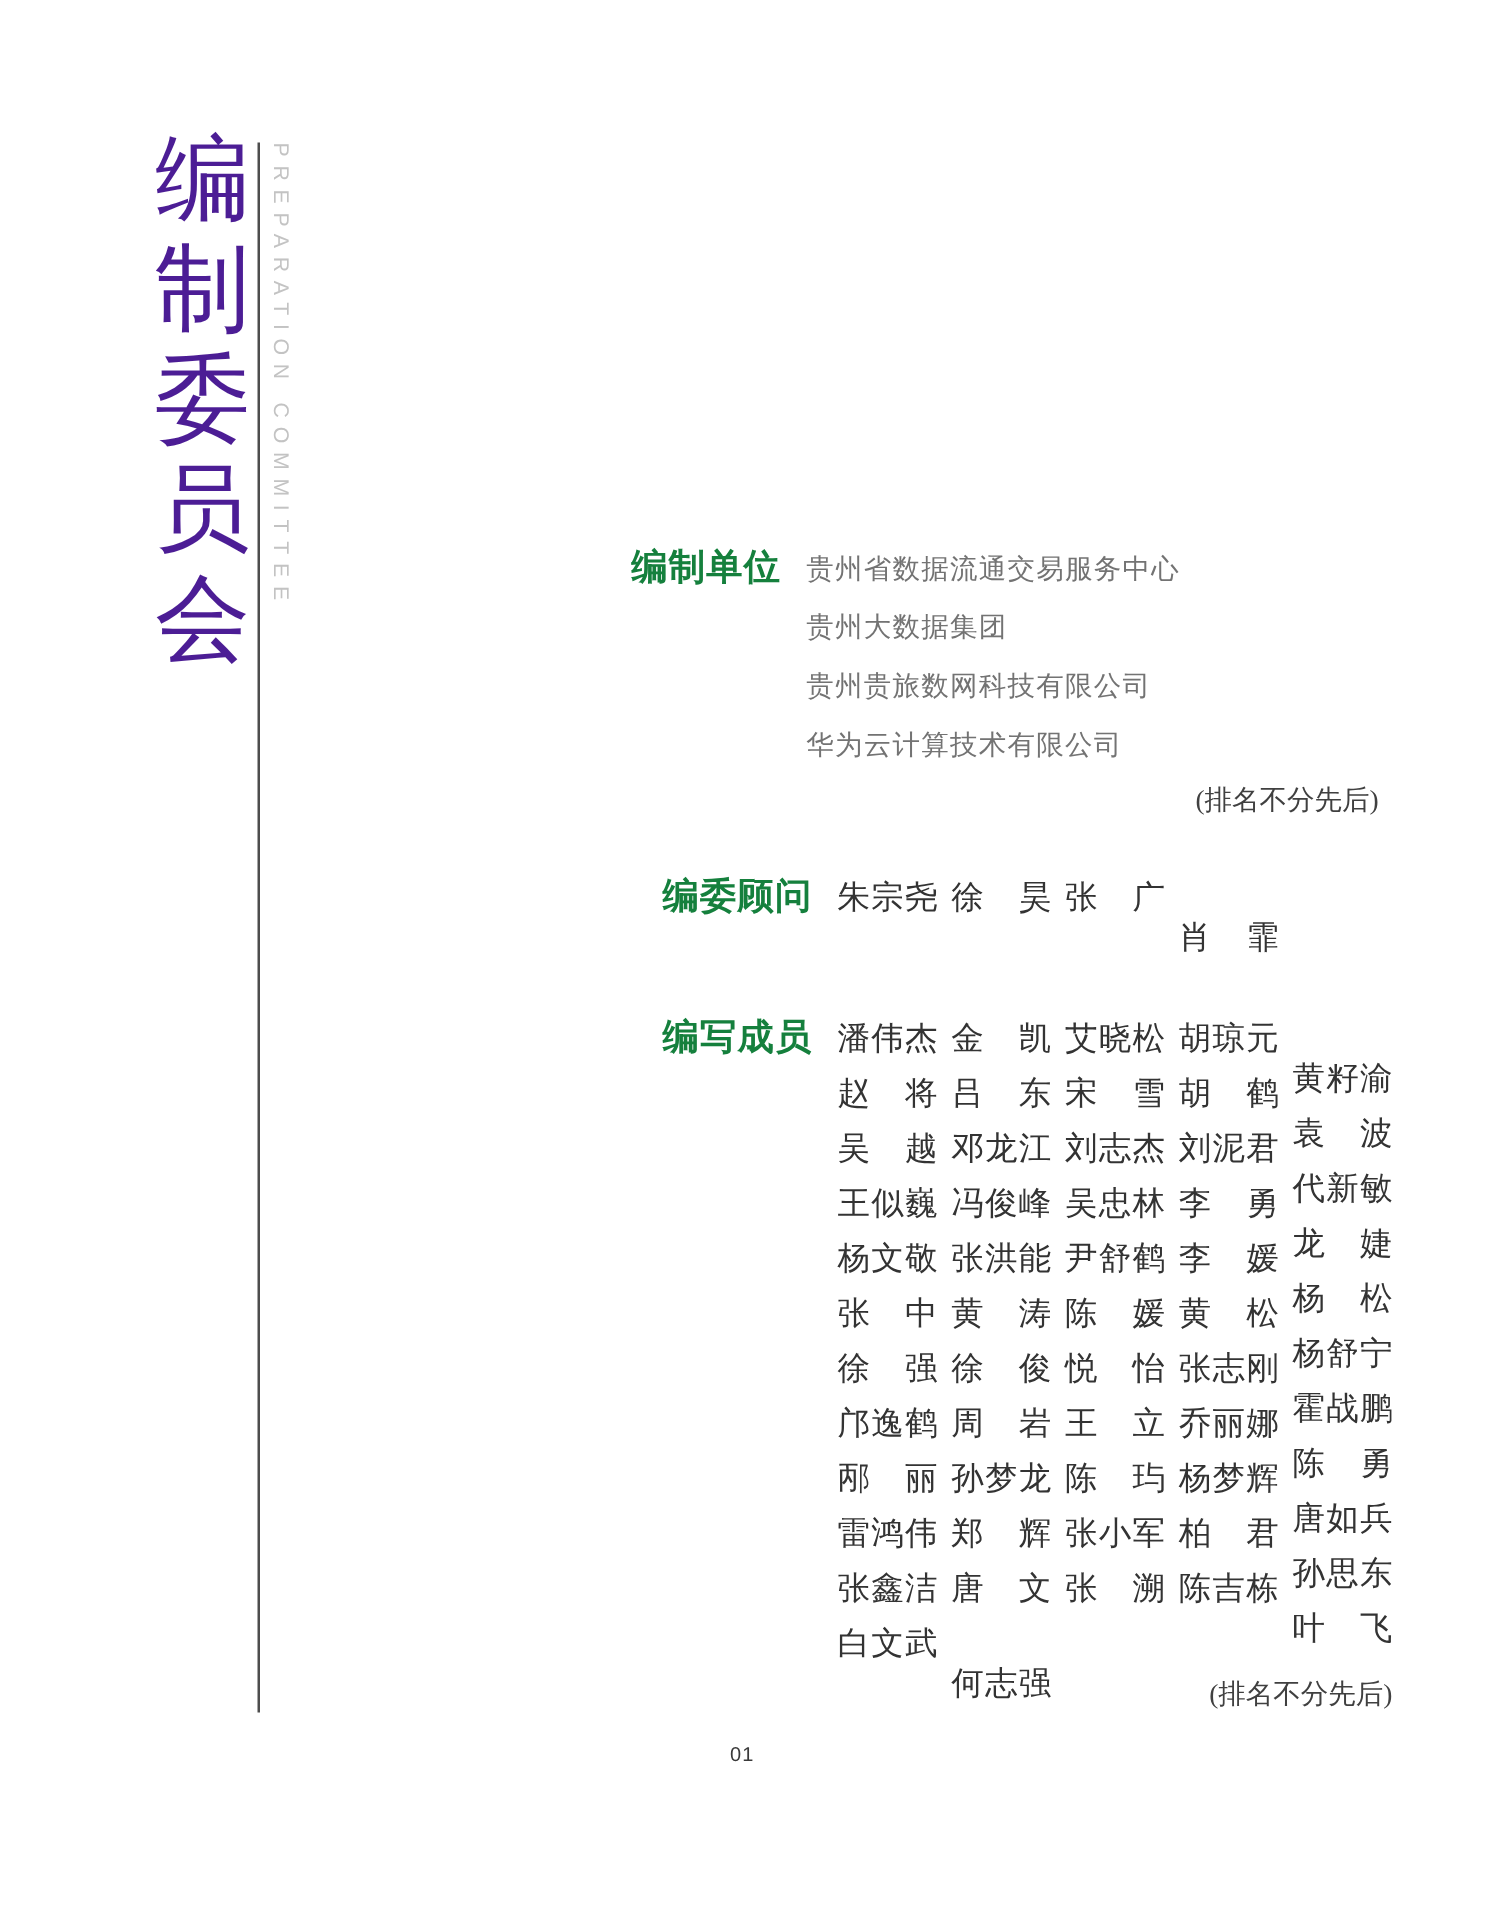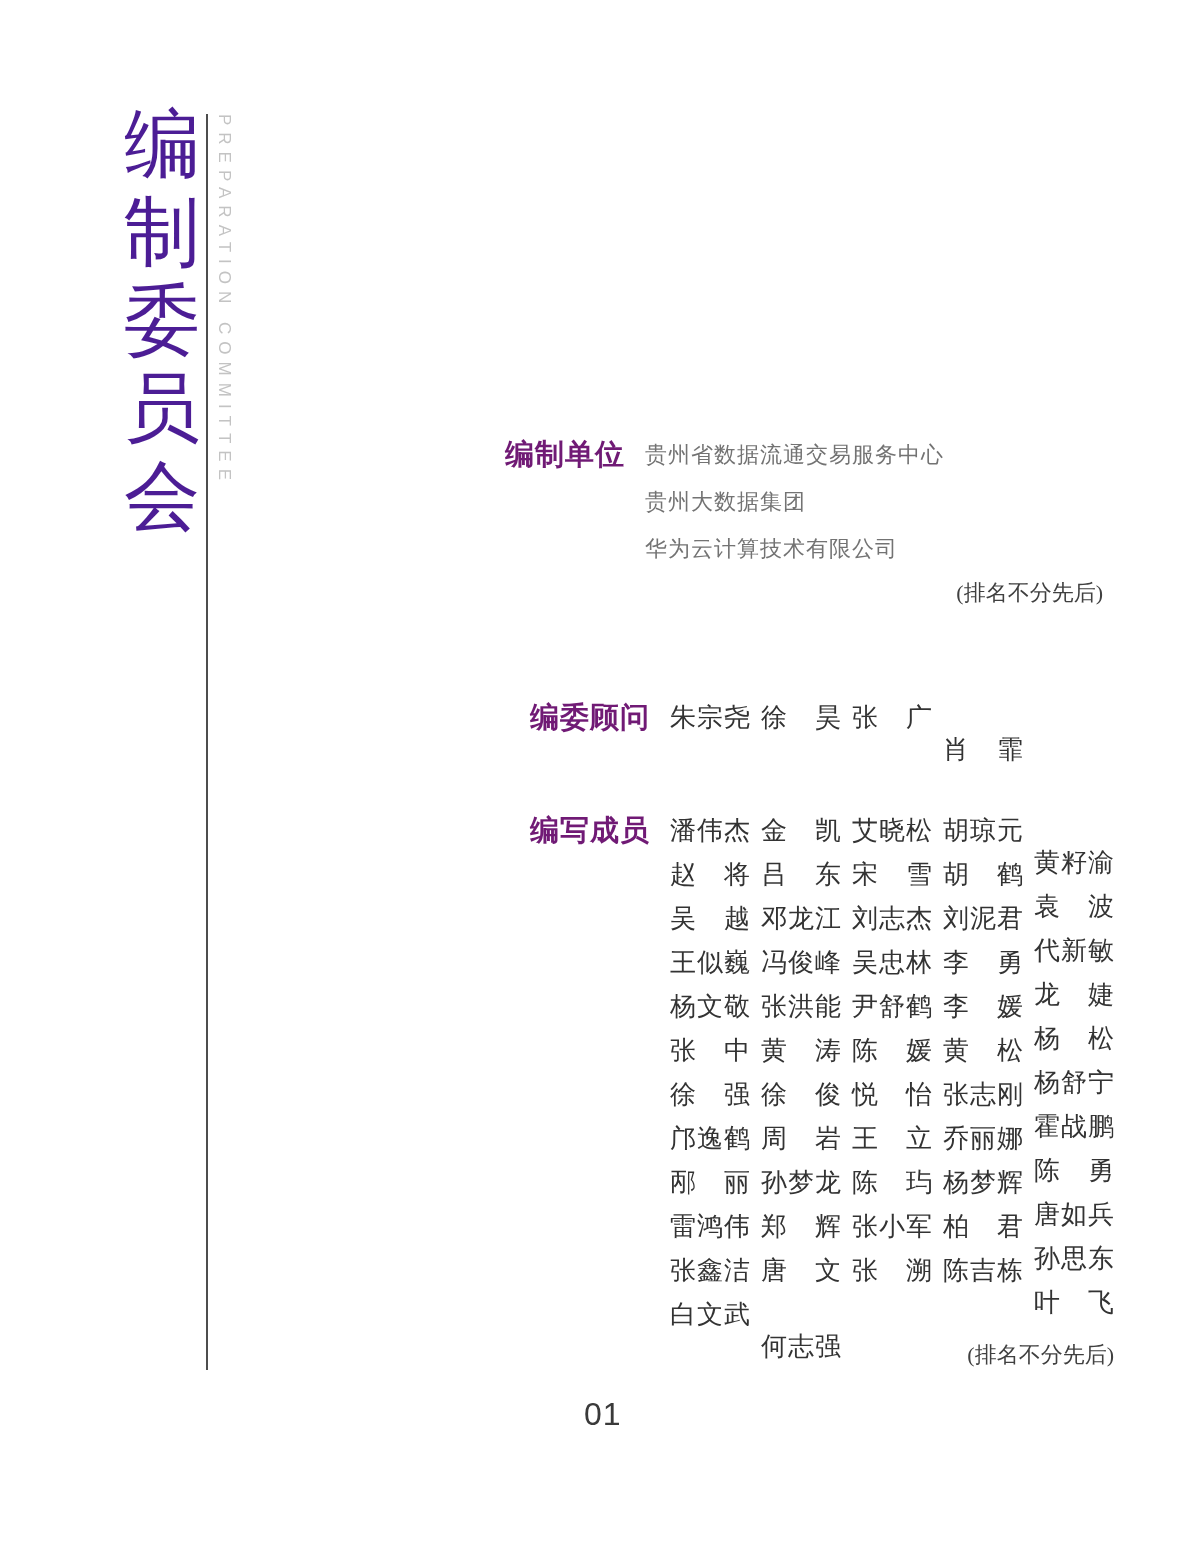--- a/index.html
+++ b/index.html
@@ -31,21 +31,21 @@
     writing-mode:vertical-lr; text-orientation:mixed;
     font-size:17px; letter-spacing:7px; color:#c3c3c3;
     white-space:nowrap;
   }
 
   
   .section { position:absolute; left:505px; width:598px; display:flex; }
   .section .label {
     width:140px; flex:0 0 140px;
     font-weight:bold; font-size:29px; letter-spacing:1px;
-    color:#701a75; line-height:47px;
+    color:#15803d; line-height:47px;
   }
   .section .values { flex:1; }
 
   .section.org      { top:431px; }
   .section.advisors { top:695px; }
   .section.members  { top:808px; }
 
   .org-line {
     font-size:22px; line-height:47px; color:#737373; letter-spacing:1px;
   }
@@ -62,39 +62,40 @@
   .name-cell {
     display:inline-block; width:80px; margin-right:11px;
     font-size:26px; color:#333333;
     text-align:justify; text-align-last:justify;
     vertical-align:top;
   }
   .name-cell:last-child { margin-right:0;margin-top:32px; }
 
   .page-number {
     position:absolute; left:584px; top:1396px;
-    font-size:32px; color:#3a3a3a; letter-spacing:1px; font-weight:400;
+    font-size:16px; color:#3a3a3a; letter-spacing:1px; font-weight:400;
   }
 </style>
 </head>
 <body>
 
 <div class="page">
 
   <div class="vertical-title">编制委员会</div>
 
   <div class="divider"></div>
 
   <div class="vertical-en">PREPARATION COMMITTEE</div>
 
   <div class="section org">
     <div class="label">编制单位</div>
     <div class="values">
       <div class="org-line">贵州省数据流通交易服务中心</div>
       <div class="org-line">贵州大数据集团</div>
+      <div class="org-line">贵州贵旅数网科技有限公司</div>
       <div class="org-line">华为云计算技术有限公司</div>
       <div class="note">(排名不分先后)</div>
     </div>
   </div>
 
   <div class="section advisors">
     <div class="label">编委顾问</div>
     <div class="values">
       <div class="name-row" id="advisor-row"><span class="name-cell">朱宗尧</span><span class="name-cell">徐昊</span><span class="name-cell">张广</span><span class="name-cell">肖霏</span></div>
     </div>

